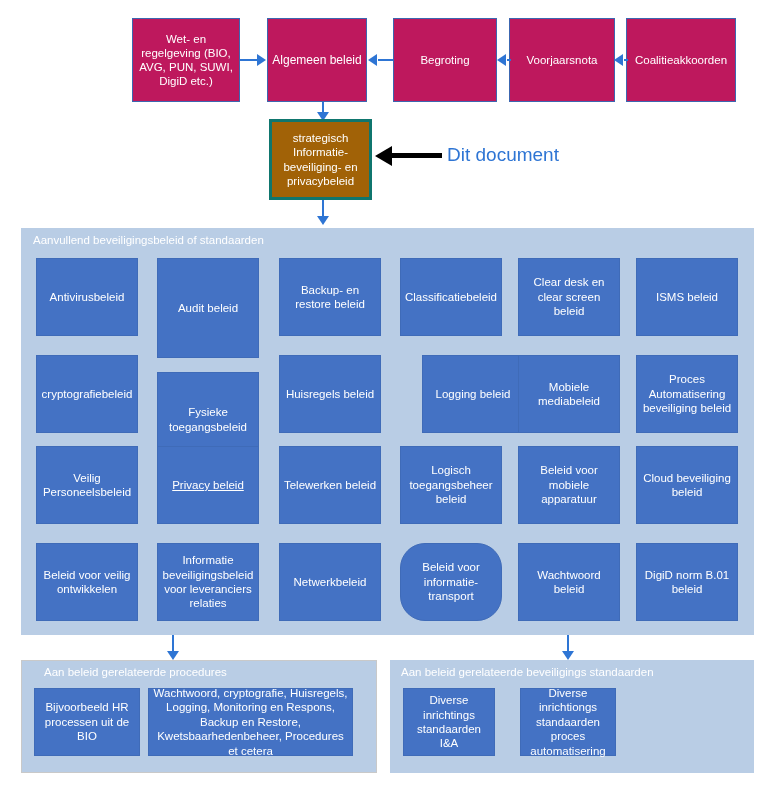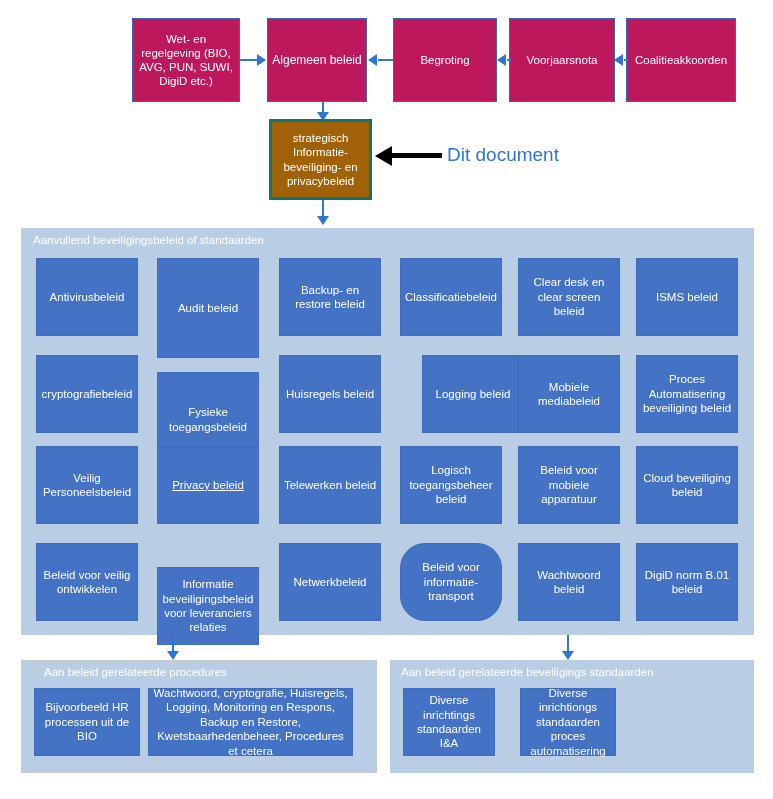--- a/index.html
+++ b/index.html
@@ -171,21 +171,21 @@
   <div class="tile" style="left:636px; top:355px; width:102px; height:78px;">Proces Automatisering beveiliging beleid</div>
 
   <div class="tile" style="left:36px; top:446px; width:102px; height:78px;">Veilig Personeelsbeleid</div>
   <div class="tile" style="left:157px; top:446px; width:102px; height:78px;text-decoration:underline;">Privacy beleid</div>
   <div class="tile" style="left:279px; top:446px; width:102px; height:78px;">Telewerken beleid</div>
   <div class="tile" style="left:400px; top:446px; width:102px; height:78px;">Logisch toegangsbeheer beleid</div>
   <div class="tile" style="left:518px; top:446px; width:102px; height:78px;">Beleid voor mobiele apparatuur</div>
   <div class="tile" style="left:636px; top:446px; width:102px; height:78px;">Cloud beveiliging beleid</div>
 
   <div class="tile" style="left:36px; top:543px; width:102px; height:78px;">Beleid voor veilig ontwikkelen</div>
-  <div class="tile" style="left:157px; top:543px; width:102px; height:78px;margin-top:24px;">Informatie beveiligingsbeleid voor leveranciers relaties</div>
+  <div class="tile" style="left:157px; top:543px; width:102px; height:78px;">Informatie beveiligingsbeleid voor leveranciers relaties</div>
   <div class="tile" style="left:279px; top:543px; width:102px; height:78px;">Netwerkbeleid</div>
   <div class="tile" style="left:400px; top:543px; width:102px; height:78px;border-radius:25px;">Beleid voor informatie-transport</div>
   <div class="tile" style="left:518px; top:543px; width:102px; height:78px;">Wachtwoord beleid</div>
   <div class="tile" style="left:636px; top:543px; width:102px; height:78px;">DigiD norm B.01 beleid</div>
 
   <div class="conn conn-v" style="left:172px; top:635px; height:20px;"></div>
   <div class="arrow arrow-down" style="left:167px; top:651px;"></div>
 
   <div class="conn conn-v" style="left:567px; top:635px; height:20px;"></div>
   <div class="arrow arrow-down" style="left:562px; top:651px;"></div>

